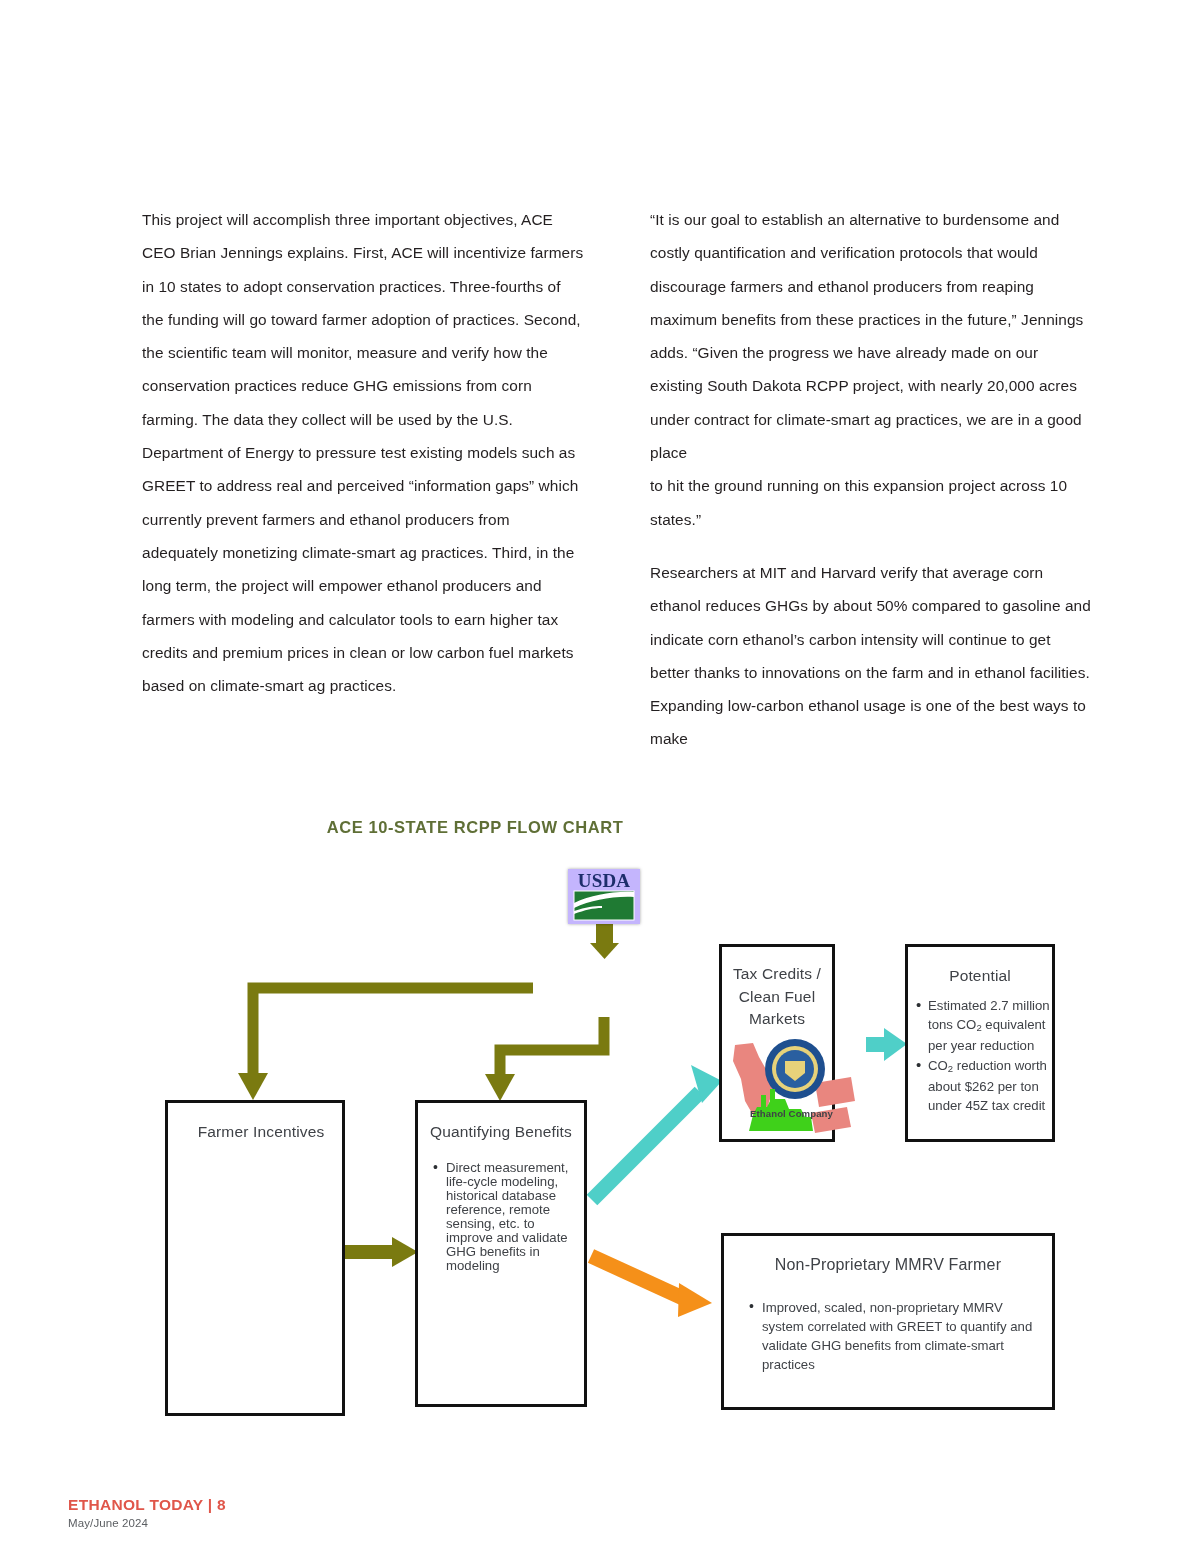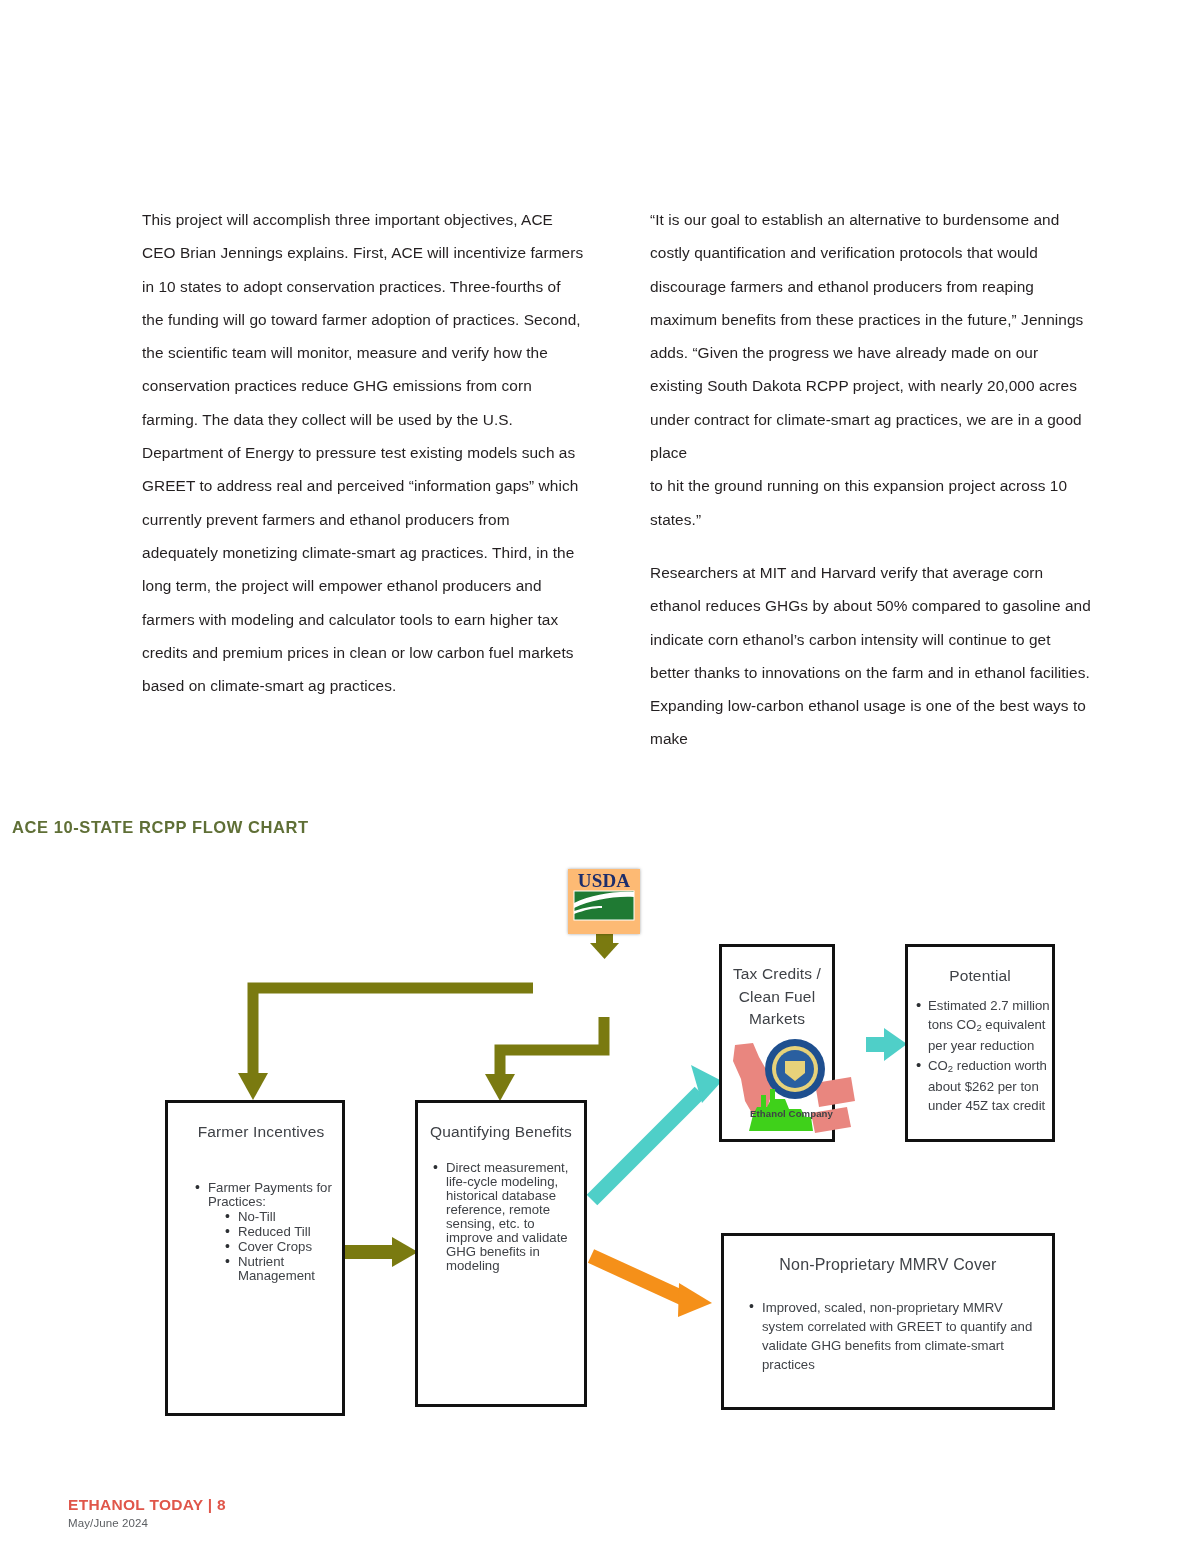--- a/index.html
+++ b/index.html
@@ -33,24 +33,24 @@
     line-height: 33.3px;
     letter-spacing: 0.005em;
     color: #231f20;
   }
   .col p:last-child { margin-bottom: 0; }
   .col .spacer-p { margin-bottom: 0; }
 
   
   .chart-title {
     position: absolute;
-    left: 12px;
+    left: 0;
     top: 818px;
     width: 950px;
-    text-align: left;
+    text-align: center;
     font-size: 16.5px;
     font-weight: bold;
     letter-spacing: 0.035em;
     color: #5f6f36;
   }
 
   
   .flowchart {
     position: absolute;
     left: 0px;
@@ -126,22 +126,22 @@
   #box-mmrv .fc-body { margin: 24px 0 0 24px; width: 292px; line-height: 19px; }
 
   .sub { font-size: 0.72em; vertical-align: -0.22em; }
 
   
   #usda-logo {
     position: absolute;
     left: 568px;
     top: 14px;
     width: 72px;
-    height: 65px;
-    background: #fdba74;
+    height: 55px;
+    background: #c4b5fd;
     box-shadow: 0 0 3px rgba(0,0,0,0.35);
   }
   #usda-logo .usda-word {
     position: absolute;
     top: 1px; left: 0; width: 72px;
     text-align: center;
     font-family: "Liberation Serif", serif;
     font-weight: bold;
     font-size: 19px;
     letter-spacing: 0.01em;
@@ -242,33 +242,20 @@
       <rect x="6" y="22" width="60" height="29" fill="#1f7a33"></rect>
       <path d="M6 34 C 24 26, 44 22, 66 23 L 66 28 C 44 27, 24 31, 6 39 Z" fill="#ffffff"></path>
       <path d="M6 42 C 18 38, 26 37, 34 37 L 34 39 C 25 39, 17 41, 6 45 Z" fill="#ffffff"></path>
       <rect x="6" y="22" width="60" height="29" fill="none" stroke="#ffffff" stroke-width="1"></rect>
     </svg>
   </div>
 
 
   <div class="fc-box" id="box-farmer">
     <div class="fc-head">Farmer Incentives</div>
-    <div class="fc-body">
-      <ul>
-        <li>
-          <span>Farmer Payments for Practices:</span>
-          <ul>
-            <li>No-Till</li>
-            <li>Reduced Till</li>
-            <li>Cover Crops</li>
-            <li>Nutrient Management</li>
-          </ul>
-        </li>
-      </ul>
-    </div>
   </div>
 
   <div class="fc-box" id="box-quant">
     <div class="fc-head">Quantifying Benefits</div>
     <div class="fc-body">
       <ul>
         <li>Direct measurement, life-cycle modeling, historical database reference, remote sensing, etc. to improve and validate GHG benefits in modeling</li>
       </ul>
     </div>
   </div>
@@ -306,21 +293,21 @@
     <div class="fc-head">Potential</div>
     <div class="fc-body">
       <ul>
         <li>Estimated 2.7 million tons CO<span class="sub">2</span> equivalent per year reduction</li>
         <li>CO<span class="sub">2</span> reduction worth about $262 per ton under 45Z tax credit</li>
       </ul>
     </div>
   </div>
 
   <div class="fc-box" id="box-mmrv">
-    <div class="fc-head">Non-Proprietary MMRV Cover</div>
+    <div class="fc-head">Non-Proprietary MMRV Farmer</div>
     <div class="fc-body">
       <ul>
         <li>Improved, scaled, non-proprietary MMRV system correlated with GREET to quantify and validate GHG benefits from climate-smart practices</li>
       </ul>
     </div>
   </div>
 
 </div>
 
 <div class="footer">

